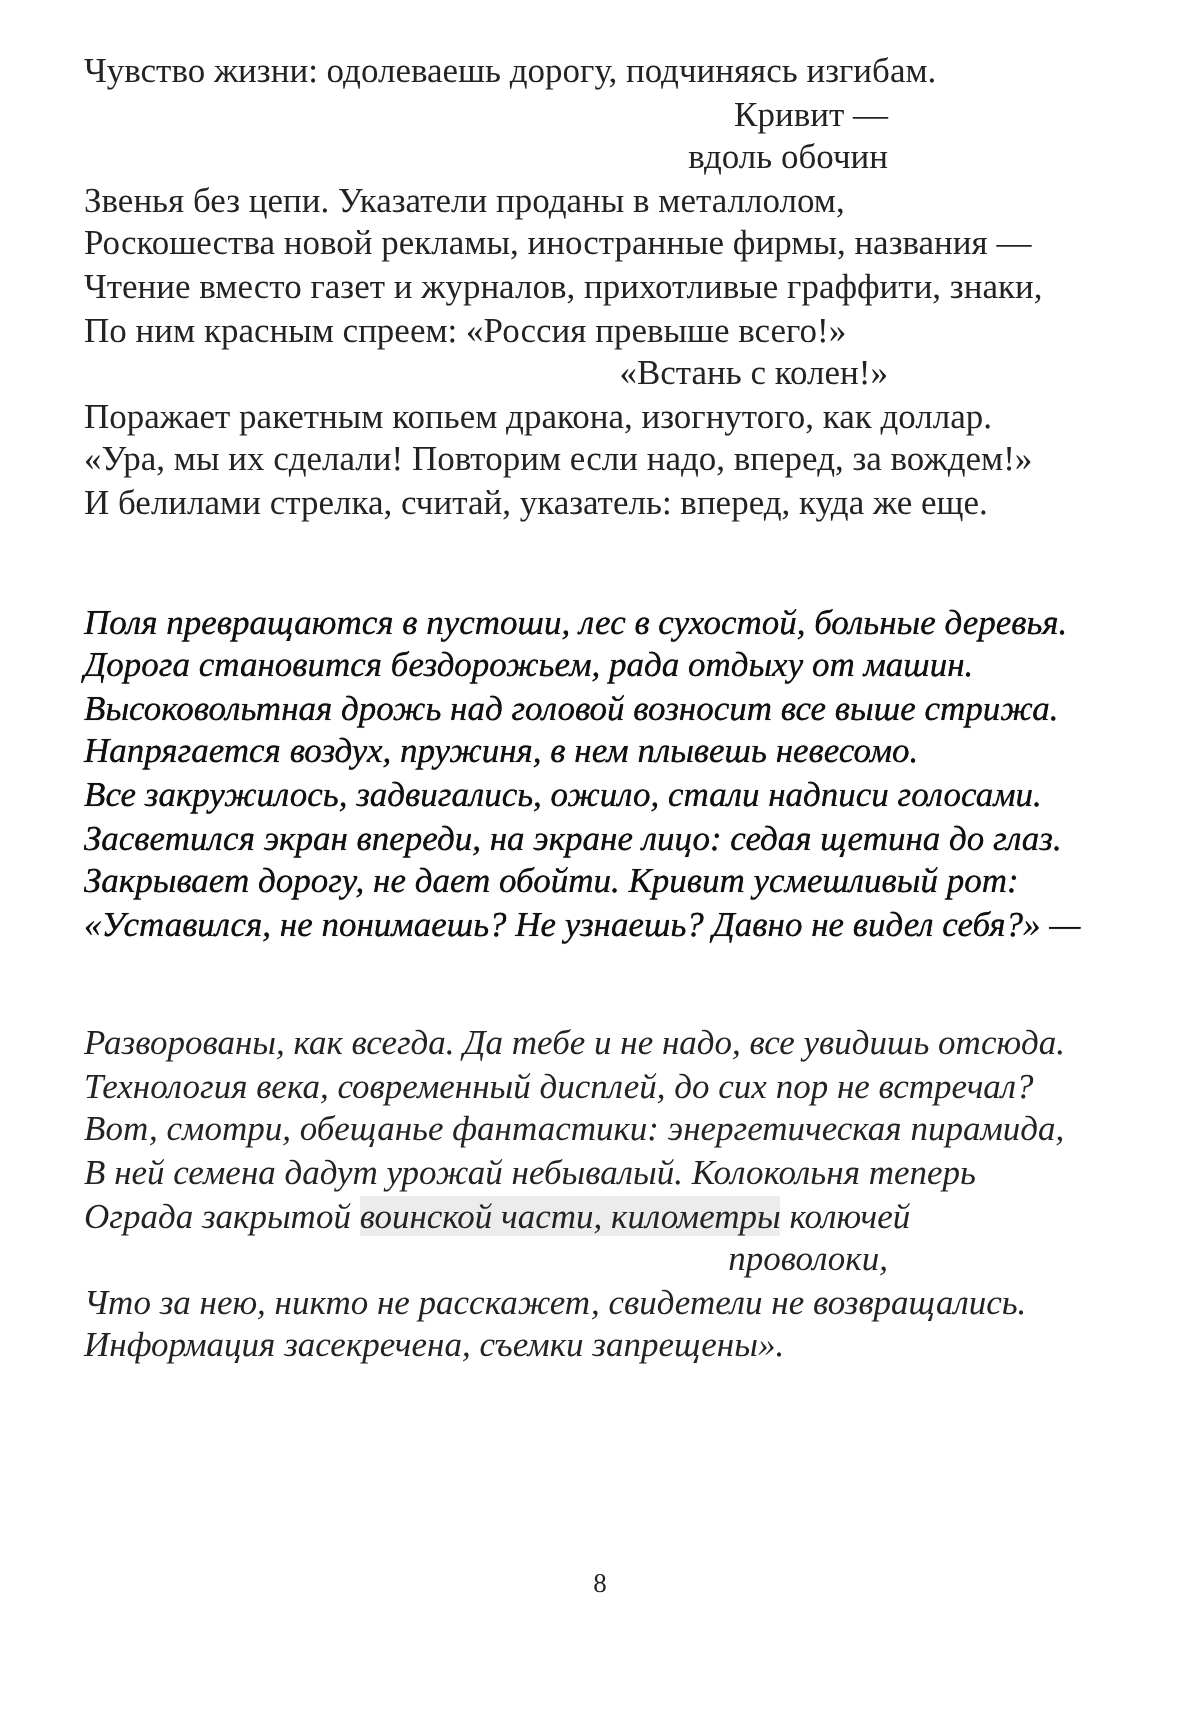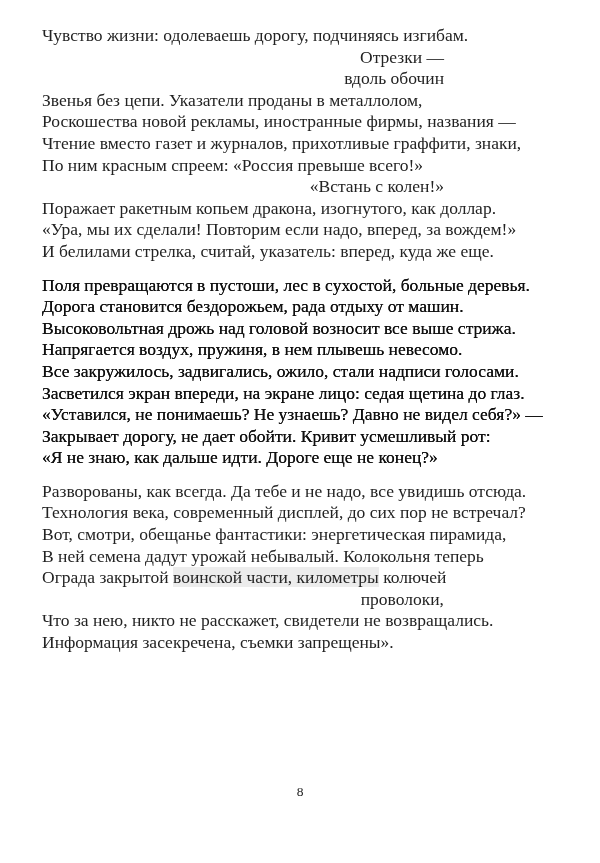--- a/index.html
+++ b/index.html
@@ -18,21 +18,22 @@
     box-sizing: border-box;
     width: 488px;
     height: 863px;
     background: var(--page-bg, #ffffff);
     padding: 25px 44px 0 42px;
   }
   .poem {
     width: 100%;
   }
   .stanza + .stanza {
-    margin-top: 12px;
+    margin-top: 38px;
+    font-style: italic;
   }
   .line {
     font-size: 17.5px;
     line-height: 21.6px;
     color: var(--text-color, #232323);
     white-space: nowrap;
     text-align: left;
   }
   .line.right {
     text-align: right;
@@ -58,41 +59,40 @@
     color: #222222;
   }
 </style>
 </head>
 <body>
 
 <div class="page">
   <div class="poem">
       <div class="stanza">
         <div class="line"><span>Чувство жизни: одолеваешь дорогу, подчиняясь изгибам.</span></div>
-        <div class="line right"><span>Отрезки —</span></div>
+        <div class="line right"><span>Кривит —</span></div>
         <div class="line right"><span>вдоль обочин</span></div>
         <div class="line"><span>Звенья без цепи. Указатели проданы в металлолом,</span></div>
         <div class="line"><span>Роскошества новой рекламы, иностранные фирмы, названия —</span></div>
         <div class="line"><span>Чтение вместо газет и журналов, прихотливые граффити, знаки,</span></div>
         <div class="line"><span>По ним красным спреем: «Россия превыше всего!»</span></div>
         <div class="line right"><span>«Встань с колен!»</span></div>
         <div class="line"><span>Поражает ракетным копьем дракона, изогнутого, как доллар.</span></div>
         <div class="line"><span>«Ура, мы их сделали! Повторим если надо, вперед, за вождем!»</span></div>
         <div class="line"><span>И белилами стрелка, считай, указатель: вперед, куда же еще.</span></div>
       </div>
       <div class="stanza emphasis">
         <div class="line"><span>Поля превращаются в пустоши, лес в сухостой, больные деревья.</span></div>
         <div class="line"><span>Дорога становится бездорожьем, рада отдыху от машин.</span></div>
         <div class="line"><span>Высоковольтная дрожь над головой возносит все выше стрижа.</span></div>
         <div class="line"><span>Напрягается воздух, пружиня, в нем плывешь невесомо.</span></div>
         <div class="line"><span>Все закружилось, задвигались, ожило, стали надписи голосами.</span></div>
         <div class="line"><span>Засветился экран впереди, на экране лицо: седая щетина до глаз.</span></div>
+        <div class="line"><span>Закрывает дорогу, не дает обойти. Кривит усмешливый рот:</span></div>
         <div class="line"><span>«Уставился, не понимаешь? Не узнаешь? Давно не видел себя?» —</span></div>
-        <div class="line"><span>Закрывает дорогу, не дает обойти. Кривит усмешливый рот:</span></div>
-        <div class="line"><span>«Я не знаю, как дальше идти. Дороге еще не конец?»</span></div>
       </div>
       <div class="stanza">
         <div class="line"><span>Разворованы, как всегда. Да тебе и не надо, все увидишь отсюда.</span></div>
         <div class="line"><span>Технология века, современный дисплей, до сих пор не встречал?</span></div>
         <div class="line"><span>Вот, смотри, обещанье фантастики: энергетическая пирамида,</span></div>
         <div class="line"><span>В ней семена дадут урожай небывалый. Колокольня теперь</span></div>
         <div class="line"><span>Ограда закрытой </span><span class="hl strong">воинской части, километры</span><span> колючей</span></div>
         <div class="line right"><span>проволоки,</span></div>
         <div class="line"><span>Что за нею, никто не расскажет, свидетели не возвращались.</span></div>
         <div class="line"><span>Информация засекречена, съемки запрещены».</span></div>

